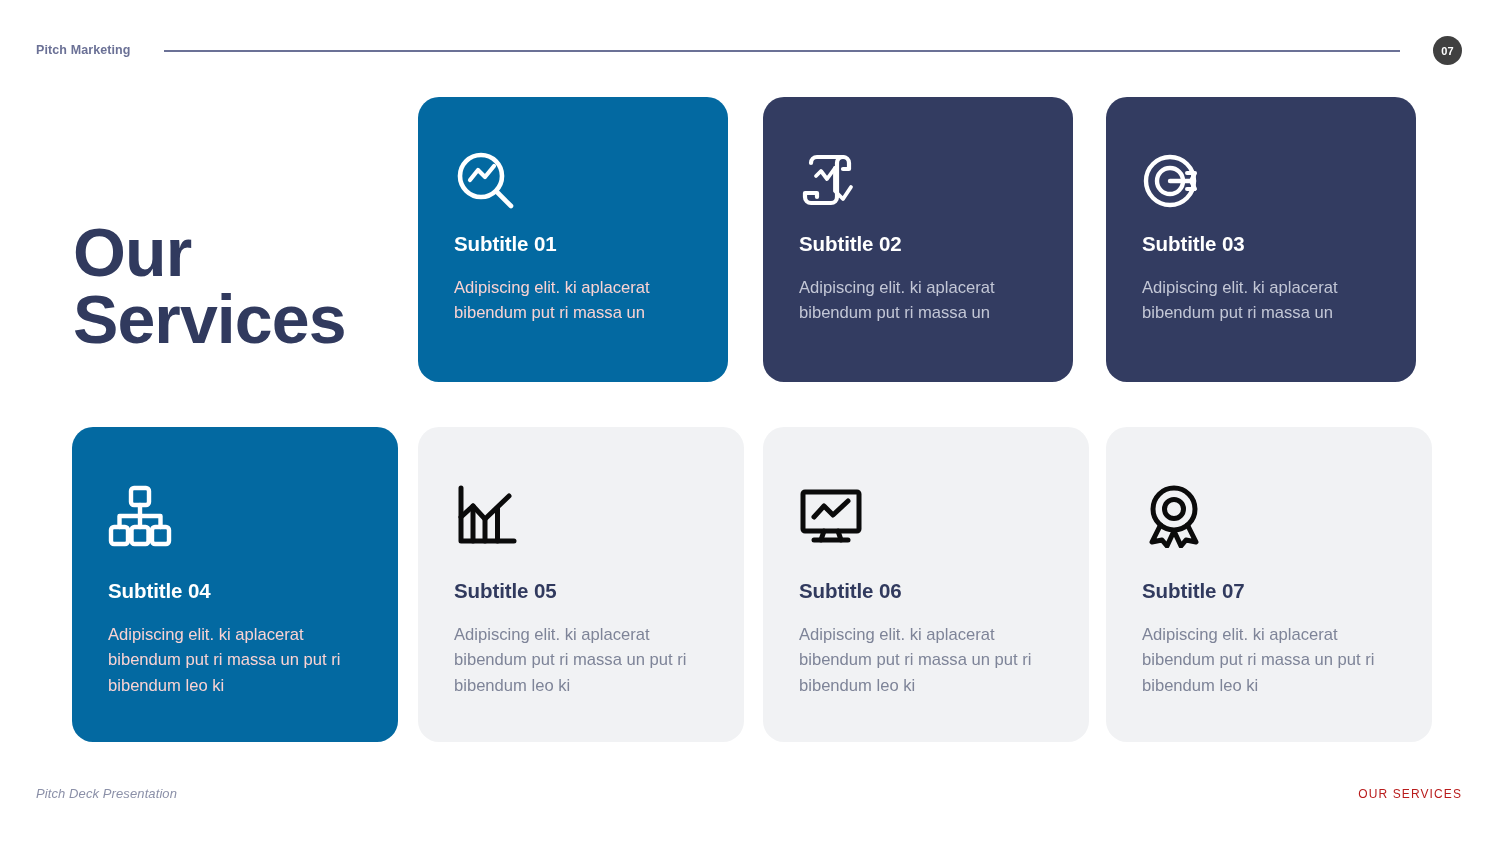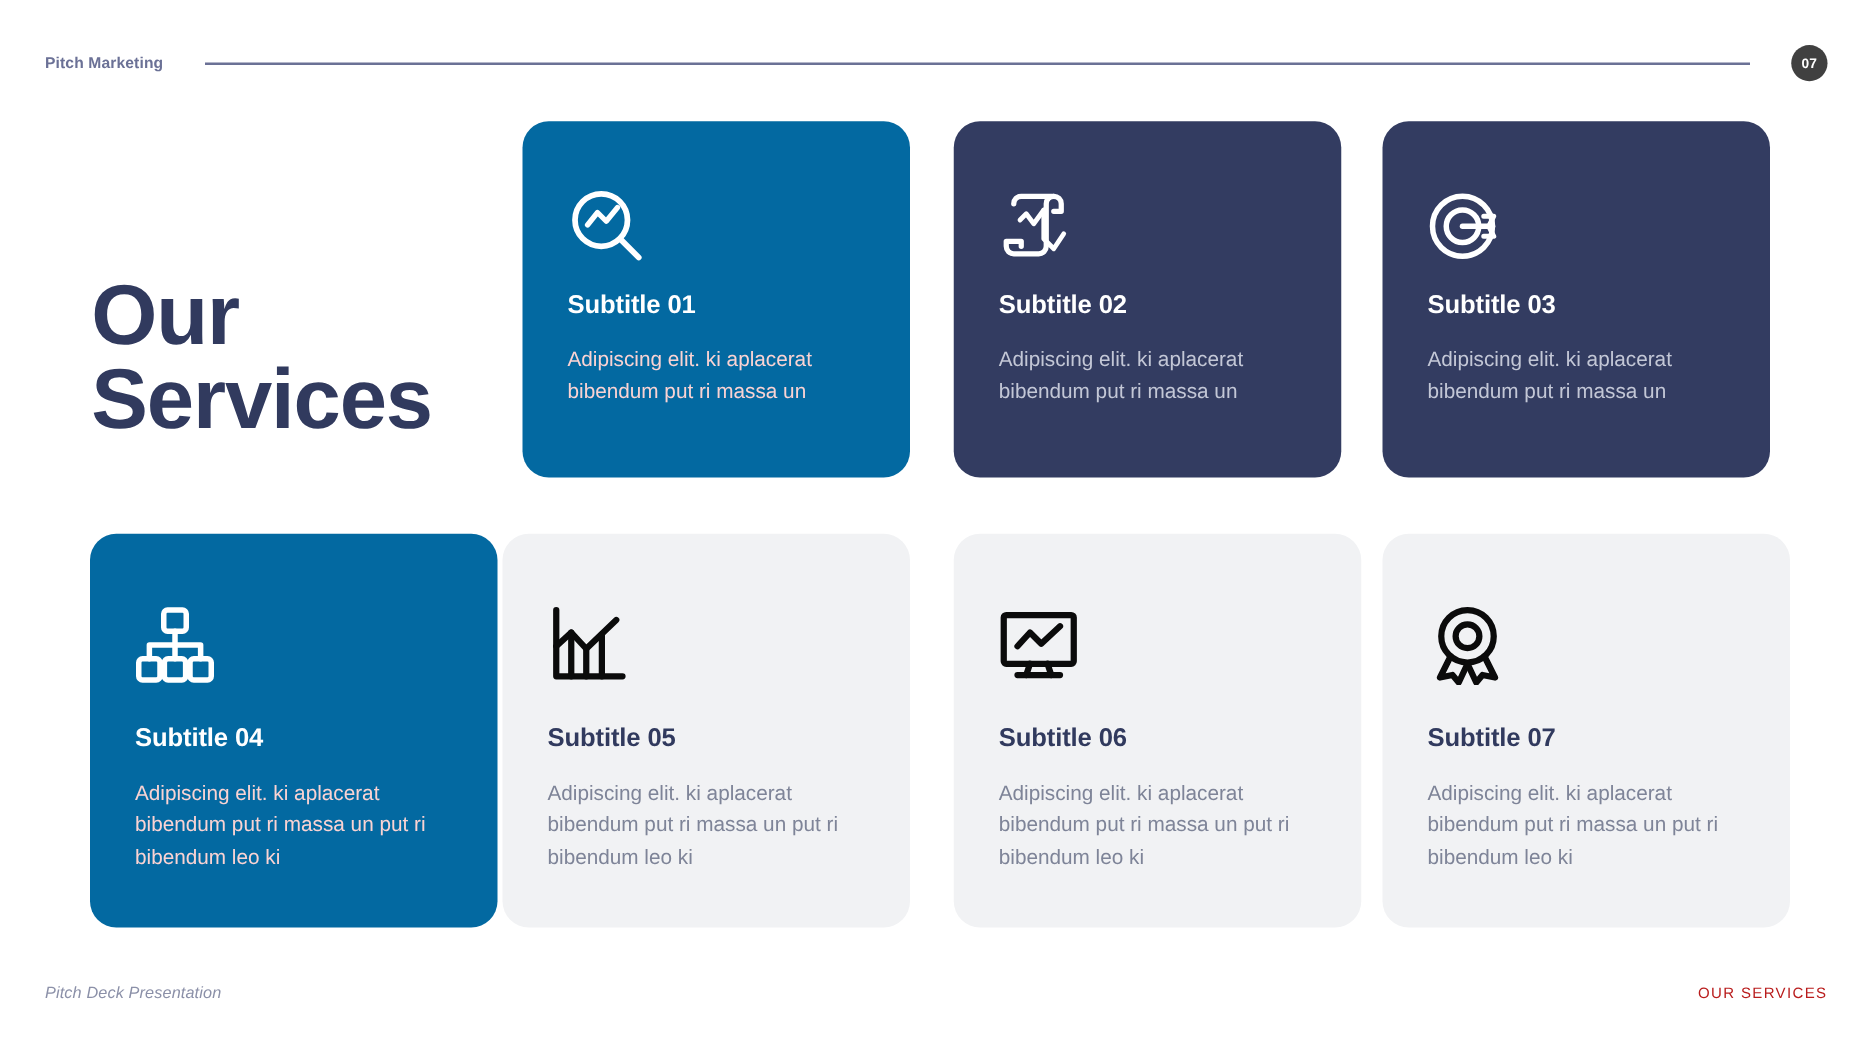--- a/index.html
+++ b/index.html
@@ -73,21 +73,21 @@
   
   .row2 { top:427px; width:326px; height:315px; }
   .row2 .icon      { left:36px; top:57px; width:64px; height:64px; }
   .row2 .card-title{ left:36px; top:152px; }
   .row2 .card-body { left:36px; top:195px; }
 
   .c1 { left:418px; }
   .c2 { left:763px; }
   .c3 { left:1106px; }
   .c4 { left:72px; }
-  .c5 { left:402px; }
+  .c5 { left:418px; }
   .c6 { left:763px; }
   .c7 { left:1106px;padding-left:15px; }
 
   
   .theme-red       { background:#0369a1; }
   .theme-red       .card-title { color:#ffffff; }
   .theme-red       .card-body  { color:#fad3d3; }
   .theme-navy      { background:#333c61; }
   .theme-navy      .card-title { color:#ffffff; }
   .theme-navy      .card-body  { color:#c3c7d6; }

